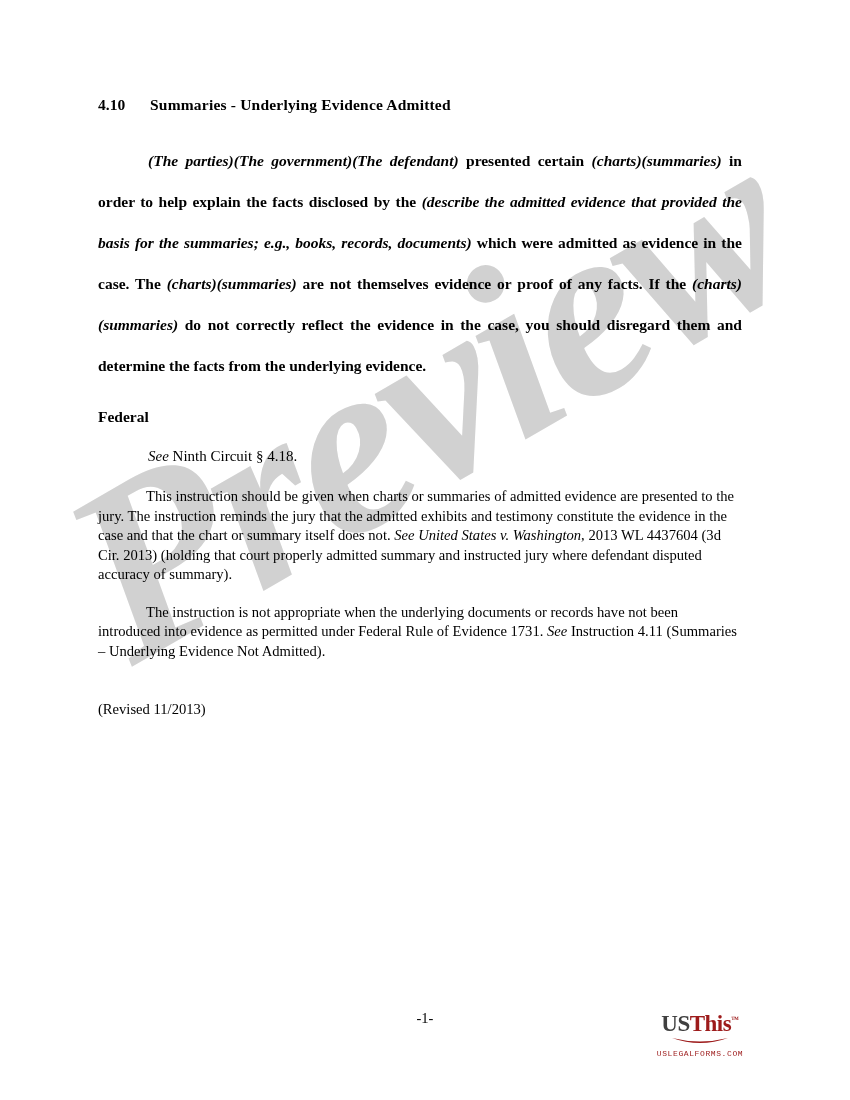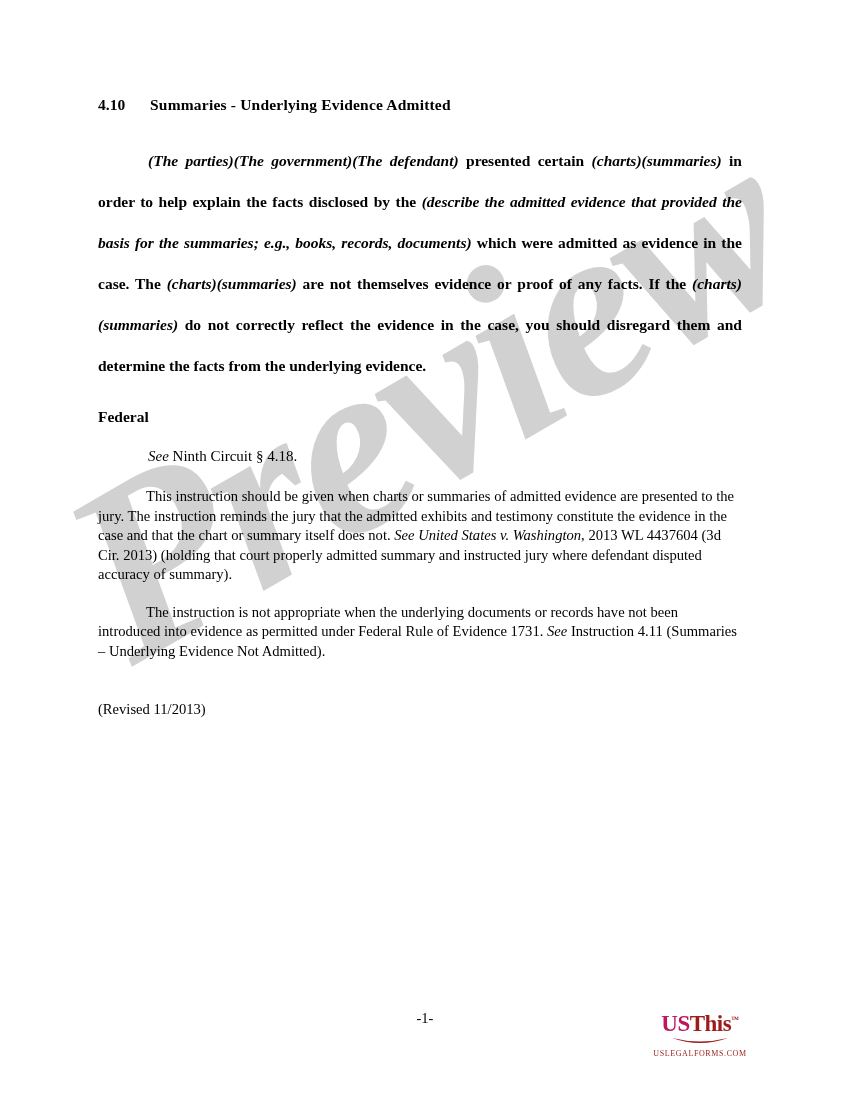--- a/index.html
+++ b/index.html
@@ -148,35 +148,35 @@
   .logo-main {
     font-family: "Liberation Serif", serif;
     font-size: 23px;
     font-weight: bold;
     color: #9d1b1b;
     letter-spacing: -0.5px;
     line-height: 1;
     white-space: nowrap;
   }
   .logo-main .us {
-    color: #be185d;
+    color: #404040;
   }
   .logo-tm {
     font-size: 8px;
     vertical-align: super;
   }
   .logo-swoosh {
     margin: 1px auto 1px auto;
     width: 60px;
     height: 12px;
     position: relative;
   }
   .logo-swoosh svg { display: block; }
   .logo-sub {
-    font-family: Liberation Serif, serif;
+    font-family: Liberation Mono, monospace;
     font-size: 8px;
     color: #9d1b1b;
     letter-spacing: 0.6px;
     white-space: nowrap;
   }
 </style>
 </head>
 <body>
 
 <div class="page">

